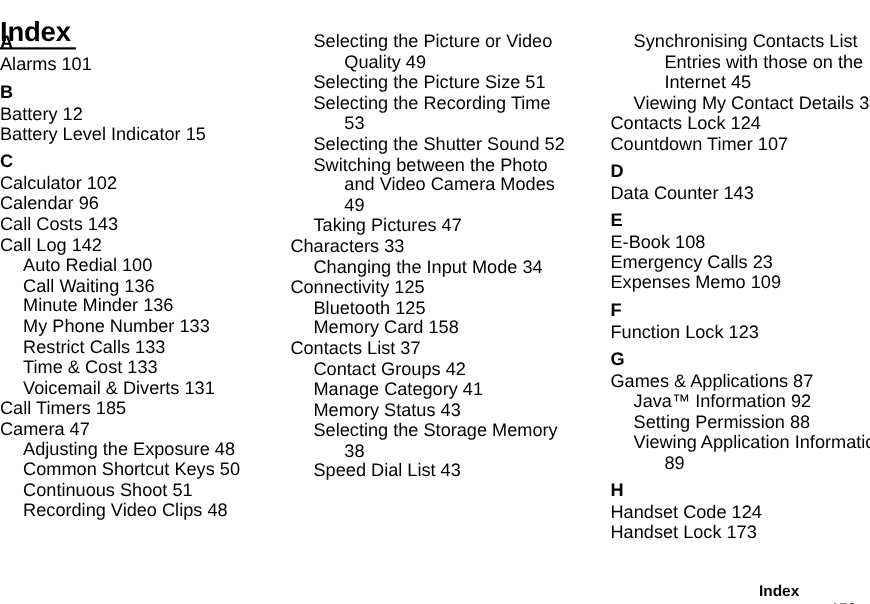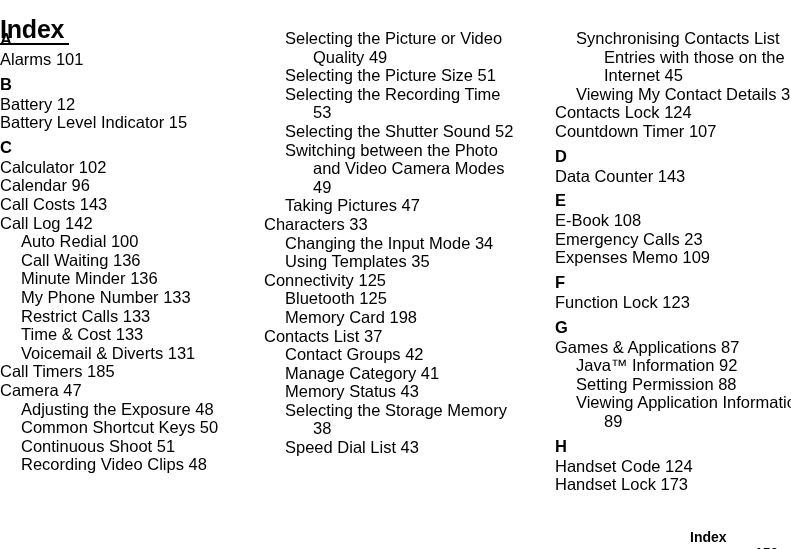--- a/index.html
+++ b/index.html
@@ -115,24 +115,23 @@
   <div class="column" id="col-2">
     <div class="col-inner">
         <div class="entry lvl-1">Selecting the Picture or Video Quality 49</div>
         <div class="entry lvl-1">Selecting the Picture Size 51</div>
         <div class="entry lvl-1">Selecting the Recording Time 53</div>
         <div class="entry lvl-1">Selecting the Shutter Sound 52</div>
         <div class="entry lvl-1">Switching between the Photo and Video Camera Modes 49</div>
         <div class="entry lvl-1">Taking Pictures 47</div>
         <div class="entry lvl-0">Characters 33</div>
         <div class="entry lvl-1">Changing the Input Mode 34</div>
-        <div class="entry lvl-1">Using Templates 35</div>
         <div class="entry lvl-0">Connectivity 125</div>
         <div class="entry lvl-1">Bluetooth 125</div>
-        <div class="entry lvl-1">Memory Card 198</div>
+        <div class="entry lvl-1">Memory Card 158</div>
         <div class="entry lvl-0">Contacts List 37</div>
         <div class="entry lvl-1">Contact Groups 42</div>
         <div class="entry lvl-1">Manage Category 41</div>
         <div class="entry lvl-1">Memory Status 43</div>
         <div class="entry lvl-1">Selecting the Storage Memory 38</div>
         <div class="entry lvl-1">Speed Dial List 43</div>
       </div>
   </div>
   <div class="column" id="col-3">
     <div class="col-inner">

